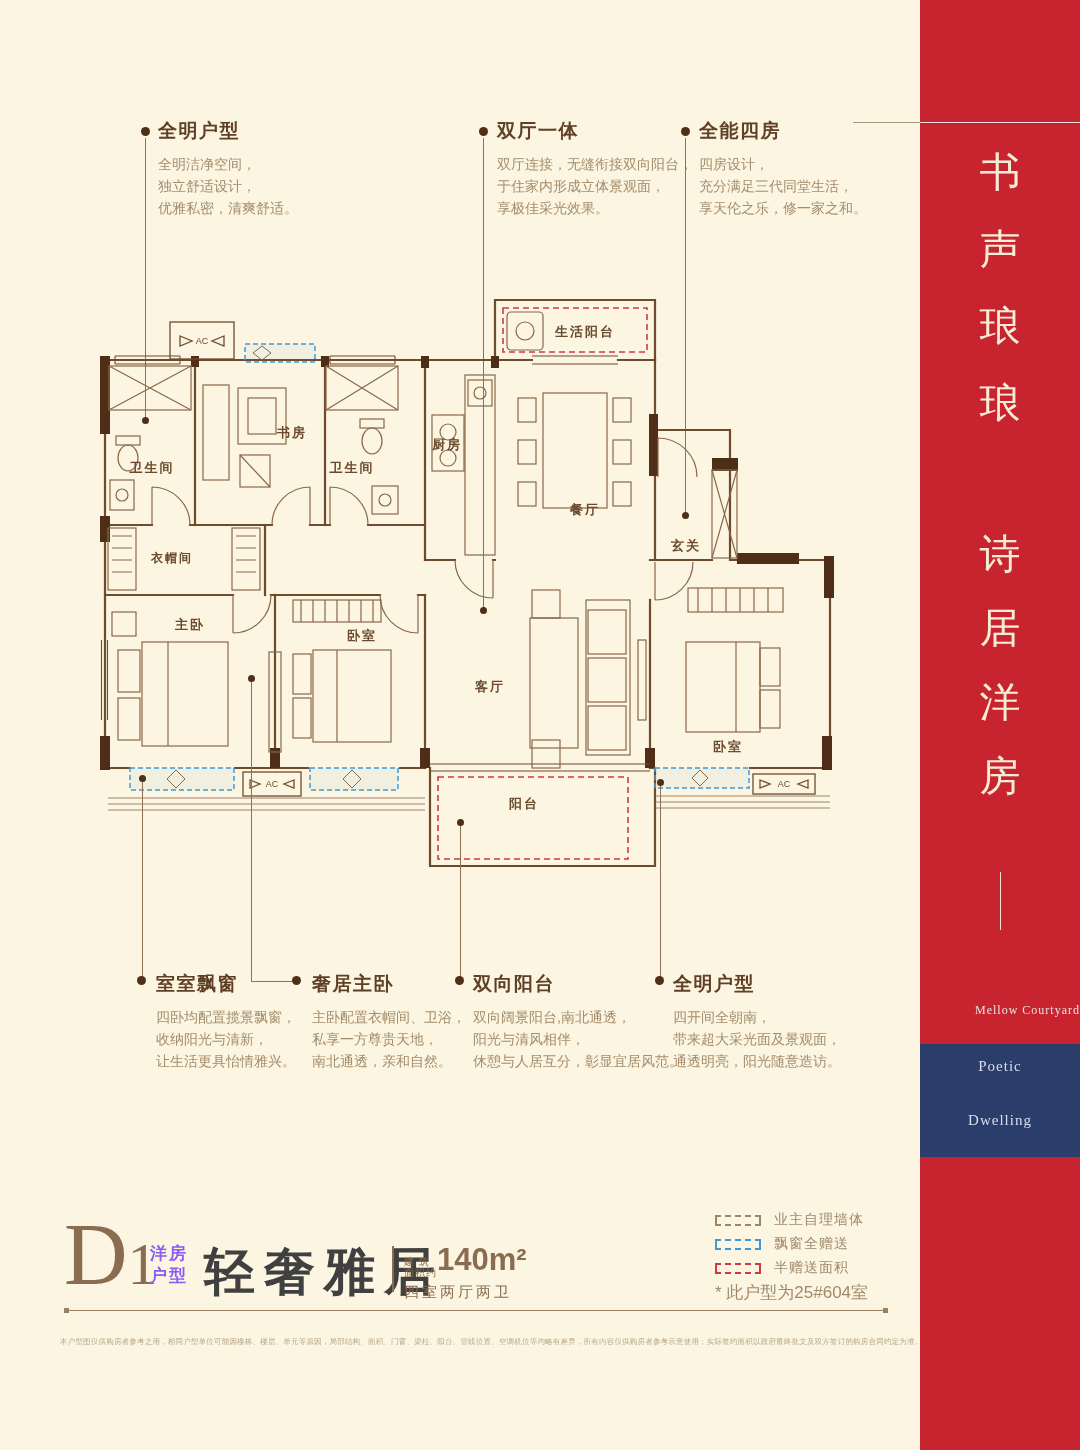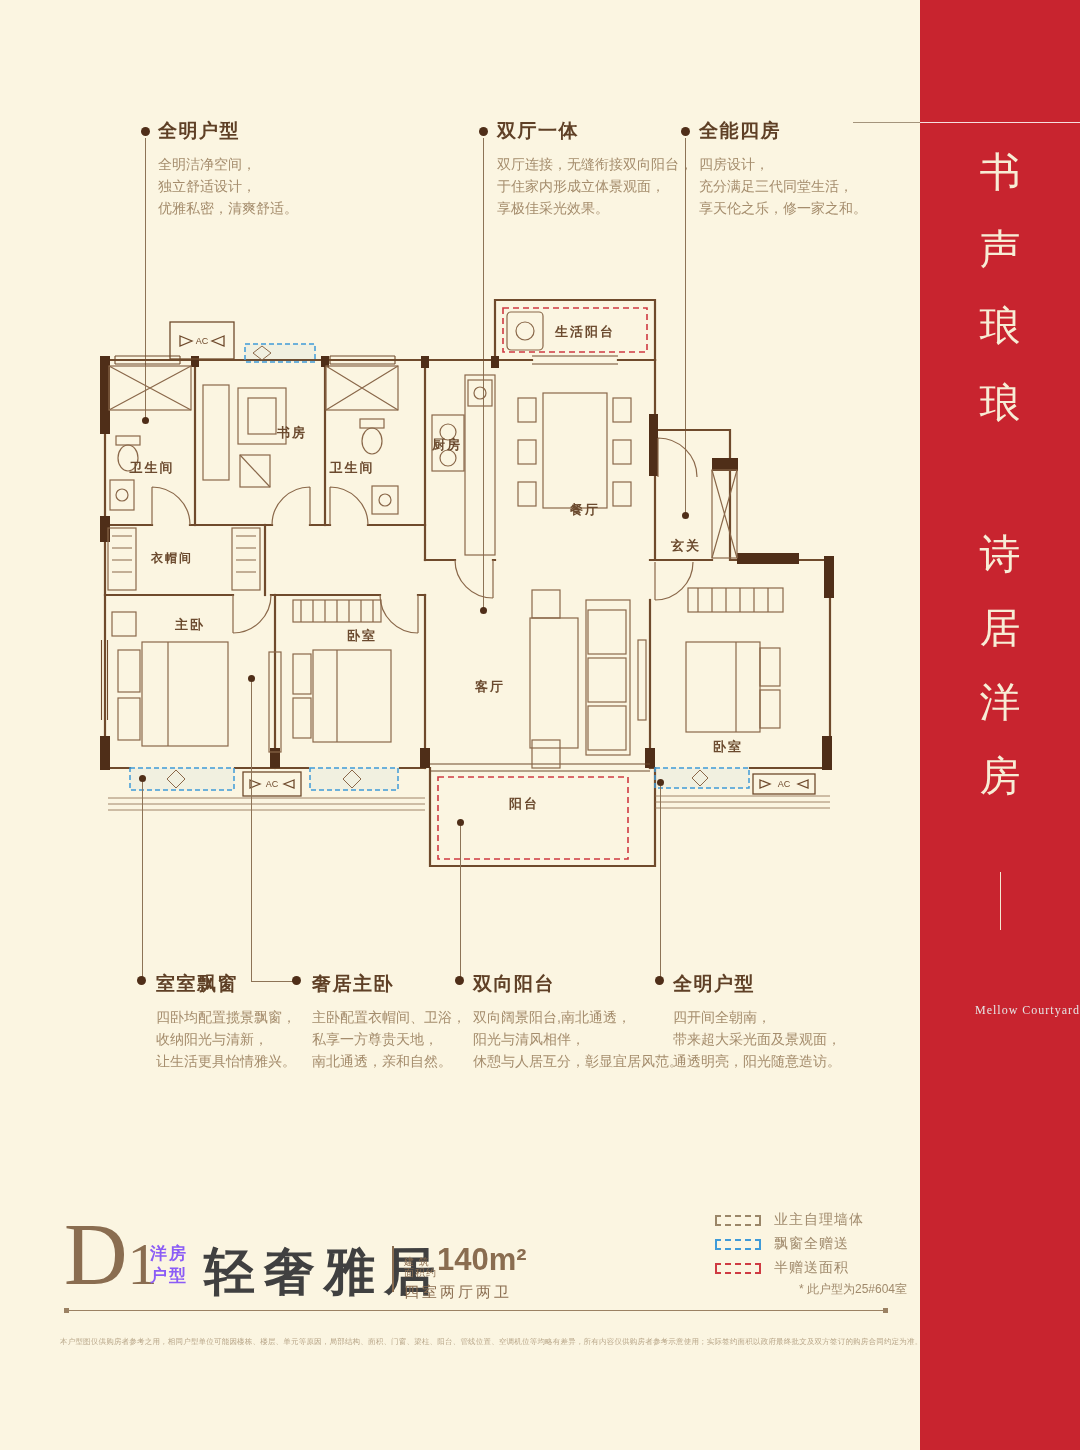--- a/index.html
+++ b/index.html
@@ -37,22 +37,22 @@
   .vdivider{position:absolute;left:392px;top:1246px;width:2px;height:46px;background:#8a6d50}
   .area-block{position:absolute;left:404px;top:1242px;color:#8a6d50}
   .area-row{display:flex;align-items:flex-end}
   .area-tiny{font-size:10px;line-height:11px;letter-spacing:1px}
   .area-val{font-size:31px;font-weight:bold;white-space:nowrap}
   .area-layout{font-size:15px;letter-spacing:3px;margin-top:5px;white-space:nowrap}
   
   .legend-row{position:absolute;display:flex;align-items:center;left:715px}
   .legend-row .sw{width:46px;height:11px;border:2px dashed;box-sizing:border-box;margin-right:13px;flex:none}
   .legend-row .lab{font-size:14px;color:#a08a6c;letter-spacing:1px;white-space:nowrap}
-  .legend-note{position:absolute;left:715px;top:1281px;width:192px;text-align:right;
-      font-size:12px;color:#a08a6c;white-space:nowrap}
+  .legend-note{position:absolute;left:715px;top:1281px;width:192px;
+      font-size:17px;color:#a08a6c;white-space:nowrap}
   .rule{position:absolute;left:66px;top:1310px;width:820px;height:1px;background:#9b8163}
   .rule-sq{position:absolute;width:5px;height:5px;background:#9b8163;top:1308px}
   .disclaimer{position:absolute;left:60px;top:1337px;width:845px;font-size:7.5px;
       color:#b9a78a;white-space:nowrap;letter-spacing:.2px}
   svg text{font-family:"Liberation Sans",sans-serif}
 </style>
 </head>
 <body>
 
 <div class="feat" style="left:158px;top:118px">
@@ -370,14 +370,18 @@
   <span class="vchar" style="top:150px">书</span>
   <span class="vchar" style="top:227px">声</span>
   <span class="vchar" style="top:304px">琅</span>
   <span class="vchar" style="top:381px">琅</span>
   <span class="vchar" style="top:532px">诗</span>
   <span class="vchar" style="top:606px">居</span>
   <span class="vchar" style="top:680px">洋</span>
   <span class="vchar" style="top:754px">房</span>
   <span class="vdash"></span>
   <span class="eng" style="top:1003px">Mellow Courtyard</span>
+  <div class="navybox">
+    <span class="eng2" style="top:14px">Poetic</span>
+    <span class="eng2" style="top:68px">Dwelling</span>
+  </div>
 </div>
 <div class="topline-white"></div>
 
 </body></html>

